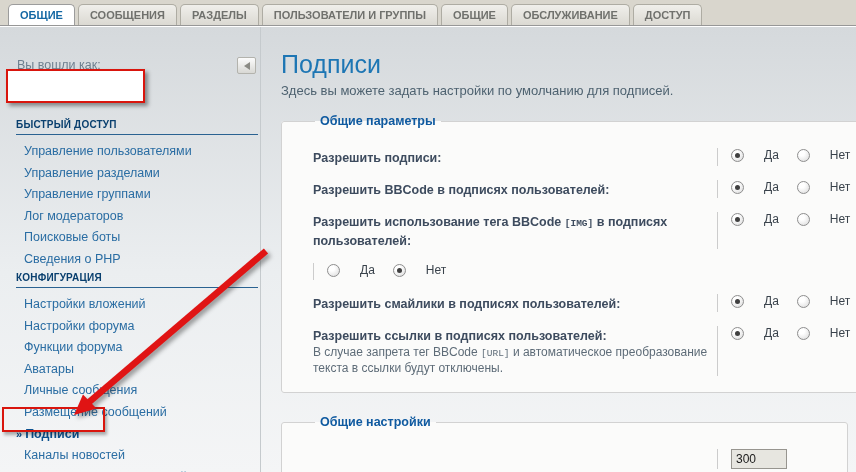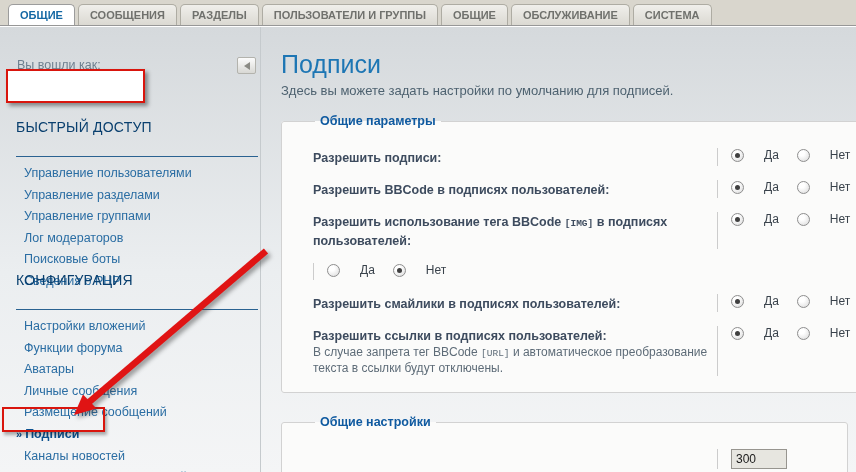--- a/index.html
+++ b/index.html
@@ -20,21 +20,21 @@
 
   
   .sidebar { position:absolute; left:8px; top:0; width:253px; height:100%; border-right:1px solid #c5cacd; }
   .login-label { position:absolute; left:9px; top:31px; font-size:12.5px; color:#6e8090; }
   .collapse-btn { position:absolute; left:229px; top:30px; width:19px; height:17px;
                   background:linear-gradient(#fcfcfc,#d8d8d4); border:1px solid #b3b3ad; border-radius:2px;
                   display:flex; align-items:center; justify-content:center; cursor:pointer; }
   .collapse-icon { width:0; height:0; border-top:4px solid transparent; border-bottom:4px solid transparent;
                    border-right:6px solid #8b8b85; }
   .side-section { position:absolute; left:8px; width:242px; }
-  .side-title { font-size:14px; font-weight:normal; color:#093f6e; padding-bottom:21px;
+  .side-title { font-size:10px; font-weight:bold; color:#093f6e; padding-bottom:4px;
                 border-bottom:1px solid #2a6291; margin-bottom:5px; letter-spacing:.2px; }
   .side-list { list-style:none; }
   .side-list li { line-height:19.6px; padding-left:8px; white-space:nowrap; }
   .side-list a { color:#2a6da3; text-decoration:none; font-size:12.5px; cursor:pointer; }
   .side-list li.active { padding-left:0; }
   .side-list li.active a { font-weight:bold; color:#0c5290; }
   .marker { color:#0c5290; font-size:11px; margin-right:3px; font-weight:bold; }
 
   
   .main { position:absolute; left:281px; top:0; width:567px; padding-top:22px; }
@@ -72,21 +72,21 @@
 </head>
 <body>
 
 <div class="tabbar">
   <div class="tab active">ОБЩИЕ</div>
   <div class="tab">СООБЩЕНИЯ</div>
   <div class="tab">РАЗДЕЛЫ</div>
   <div class="tab">ПОЛЬЗОВАТЕЛИ И ГРУППЫ</div>
   <div class="tab">ОБЩИЕ</div>
   <div class="tab">ОБСЛУЖИВАНИЕ</div>
-  <div class="tab">СИСТЕМА</div>
+  <div class="tab">ДОСТУП</div>
 </div>
 
 <div class="content">
 
   <aside class="sidebar">
     <span class="login-label">Вы вошли как:</span>
     <div class="collapse-btn">
       <span class="collapse-icon"></span>
     </div>
 
@@ -99,20 +99,21 @@
         <li><a>Лог модераторов</a></li>
         <li><a>Поисковые боты</a></li>
         <li><a>Сведения о PHP</a></li>
       </ul>
     </section>
 
     <section class="side-section" style="top:245px">
       <div class="side-title">КОНФИГУРАЦИЯ</div>
       <ul class="side-list">
         <li><a>Настройки вложений</a></li>
+        <li><a>Настройки форума</a></li>
         <li><a>Функции форума</a></li>
         <li><a>Аватары</a></li>
         <li><a>Личные сообщения</a></li>
         <li><a>Размещение сообщений</a></li>
         <li class="active"><span class="marker">»</span><a>Подписи</a></li>
         <li><a>Каналы новостей</a></li>
         <li><a>Регистрация пользователей</a></li>
       </ul>
     </section>
   </aside>

